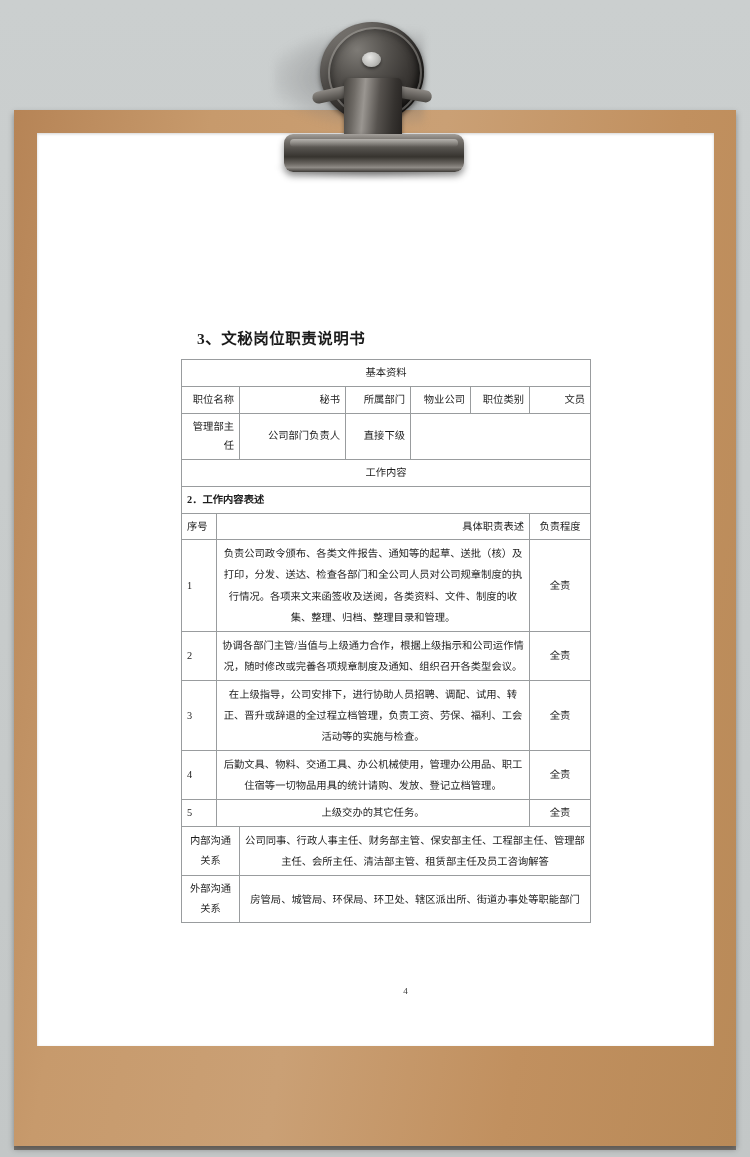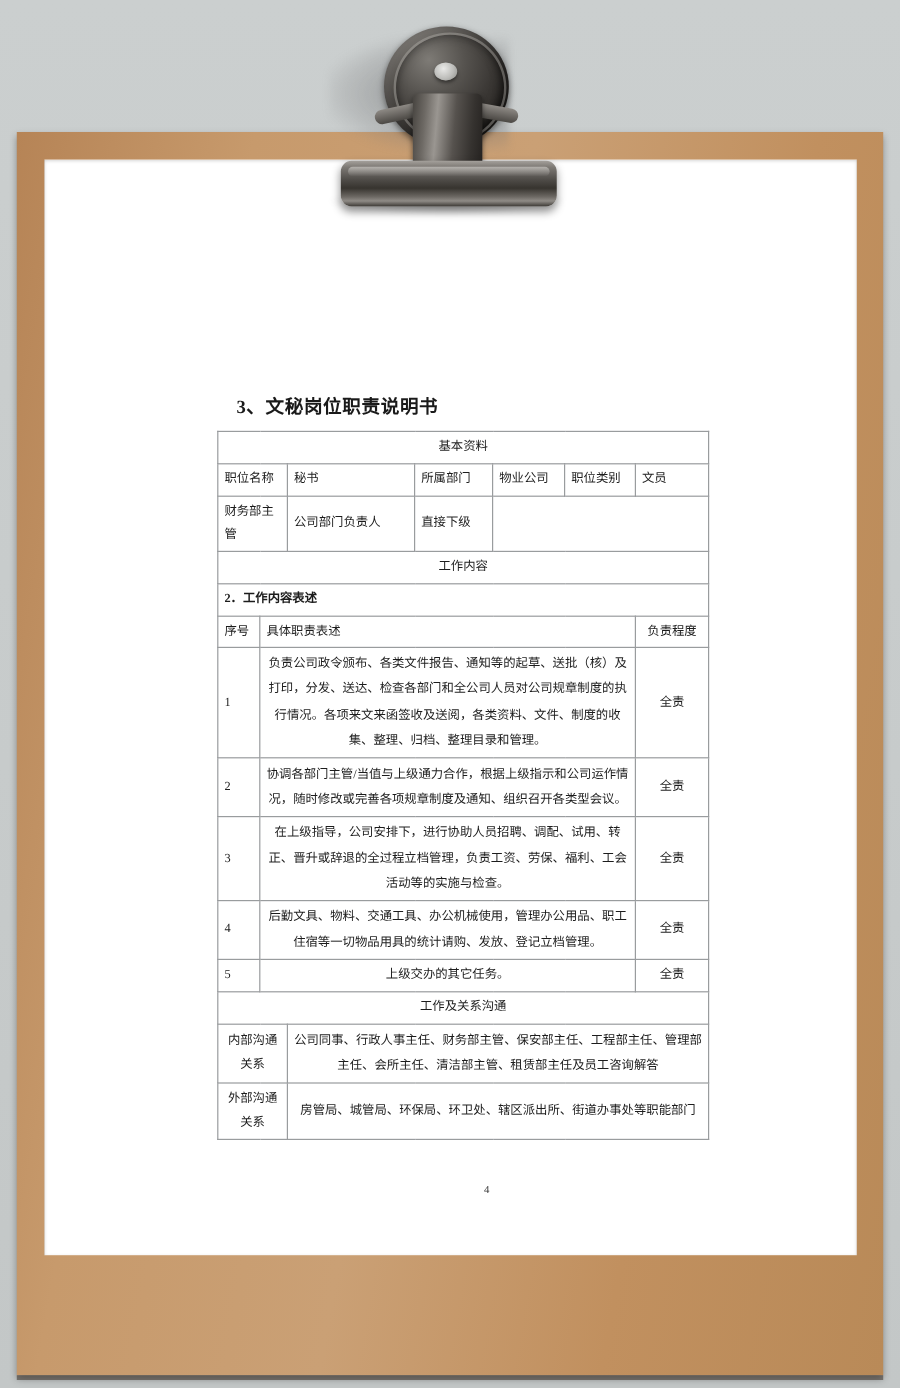--- a/index.html
+++ b/index.html
@@ -171,21 +171,21 @@
     table-layout: fixed;
     font-size: 10.3px;
     line-height: 1.92;
   }
   #job-table td {
     border: 1px solid #999c9e;
     padding: 3px 5px;
     vertical-align: middle;
     color: #1c1c1c;
   }
-  .c-center { text-align: left; }
+  .c-center { text-align: right; }
   .band     { text-align: center; }
   .rowlabel { text-align: center; }
   .seq      { text-align: left; }
   .degree   { text-align: center; }
   .desc     { text-align: center; padding: 6px 8px 6px 9px; }
   .tall     { line-height: 2.05; }
   .subhead  { text-align: left; padding-left: 6px; font-weight: bold; }
 
   #page-number {
     position: absolute;
@@ -242,21 +242,21 @@
         <tr>
           <td class="c-center" colspan="2">职位名称</td>
           <td class="c-center">秘书</td>
           <td class="c-center">所属部门</td>
           <td class="c-center">物业公司</td>
           <td class="c-center">职位类别</td>
           <td class="c-center">文员</td>
         </tr>
 
         <tr>
-          <td class="c-center" colspan="2">财务部主管</td>
+          <td class="c-center" colspan="2">管理部主任</td>
           <td class="c-center">公司部门负责人</td>
           <td class="c-center">直接下级</td>
           <td class="c-center" colspan="3"></td>
         </tr>
 
         <tr>
           <td class="band" colspan="7">工作内容</td>
         </tr>
 
         <tr>
@@ -292,23 +292,20 @@
           <td class="desc tall" colspan="5">后勤文具、物料、交通工具、办公机械使用，管理办公用品、职工住宿等一切物品用具的统计请购、发放、登记立档管理。</td>
           <td class="degree">全责</td>
         </tr>
 
         <tr>
           <td class="seq">5</td>
           <td class="desc" colspan="5">上级交办的其它任务。</td>
           <td class="degree">全责</td>
         </tr>
 
-        <tr>
-          <td class="band" colspan="7">工作及关系沟通</td>
-        </tr>
 
         <tr>
           <td class="rowlabel" colspan="2">内部沟通关系</td>
           <td class="desc tall" colspan="5">公司同事、行政人事主任、财务部主管、保安部主任、工程部主任、管理部主任、会所主任、清洁部主管、租赁部主任及员工咨询解答</td>
         </tr>
 
         <tr>
           <td class="rowlabel" colspan="2">外部沟通关系</td>
           <td class="desc tall" colspan="5">房管局、城管局、环保局、环卫处、辖区派出所、街道办事处等职能部门</td>
         </tr>

